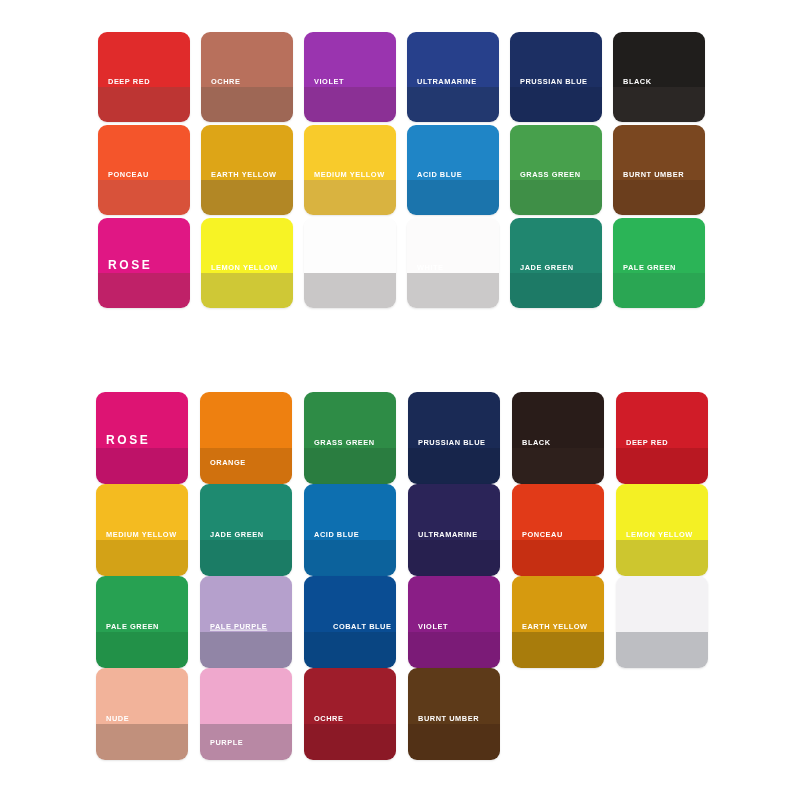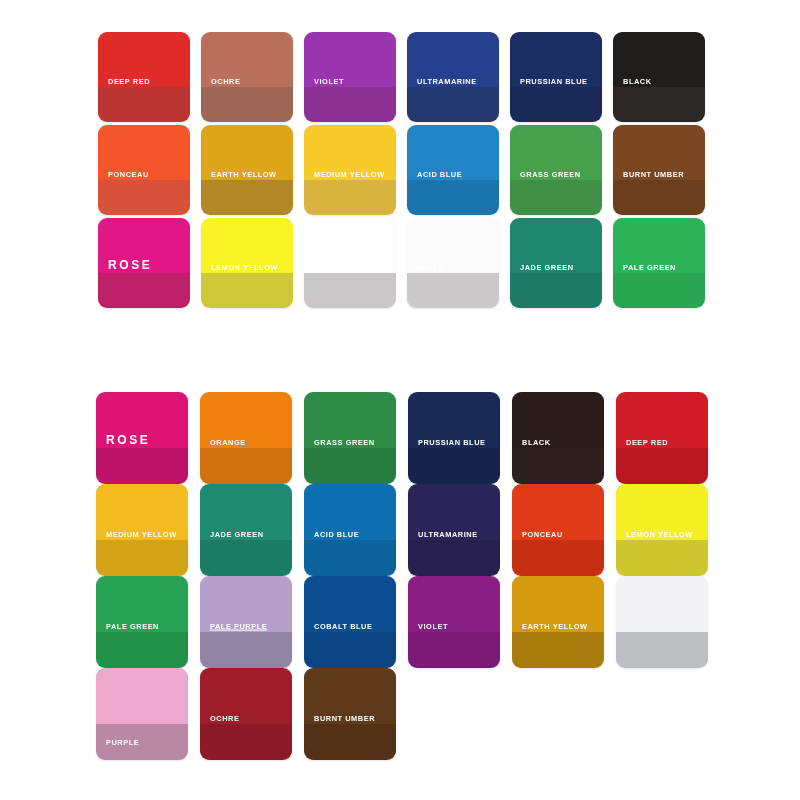--- a/index.html
+++ b/index.html
@@ -194,21 +194,21 @@
 
   <div class="swatch-grid" id="grid-two">
       <div class="swatch">
         <div class="swatch-top" style="background: rgb(221, 20, 115);"></div>
         <div class="swatch-bottom" style="background: rgb(190, 18, 104);"></div>
         <div class="swatch-label wide" style="color: rgb(255, 255, 255);">ROSE</div>
       </div>
       <div class="swatch">
         <div class="swatch-top" style="background: rgb(238, 128, 16);"></div>
         <div class="swatch-bottom" style="background: rgb(208, 113, 14);"></div>
-        <div class="swatch-label" style="color: rgb(255, 255, 255);">ORANGE</div>
+        <div class="swatch-label" style="color: rgb(255, 255, 255); margin-top: 20px;">ORANGE</div>
       </div>
       <div class="swatch">
         <div class="swatch-top" style="background: rgb(46, 140, 70);"></div>
         <div class="swatch-bottom" style="background: rgb(42, 125, 64);"></div>
         <div class="swatch-label" style="color: rgb(255, 255, 255);">GRASS GREEN</div>
       </div>
       <div class="swatch">
         <div class="swatch-top" style="background: rgb(26, 42, 85);"></div>
         <div class="swatch-bottom" style="background: rgb(23, 37, 75);"></div>
         <div class="swatch-label" style="color: rgb(255, 255, 255);">PRUSSIAN BLUE</div>
@@ -259,38 +259,43 @@
         <div class="swatch-label" style="color: rgb(255, 255, 255);">PALE GREEN</div>
       </div>
       <div class="swatch">
         <div class="swatch-top" style="background: rgb(181, 160, 204);"></div>
         <div class="swatch-bottom" style="background: rgb(145, 133, 166);"></div>
         <div class="swatch-label" style="color: rgb(255, 255, 255); text-decoration: underline;">PALE PURPLE</div>
       </div>
       <div class="swatch">
         <div class="swatch-top" style="background: rgb(10, 77, 147);"></div>
         <div class="swatch-bottom" style="background: rgb(9, 69, 130);"></div>
-        <div class="swatch-label" style="color: rgb(255, 255, 255);">COBALT BLUE</div>
+        <div class="swatch-label" style="color: rgb(255, 255, 255); margin-left: 19px;">COBALT BLUE</div>
       </div>
       <div class="swatch">
         <div class="swatch-top" style="background: rgb(138, 30, 134);"></div>
         <div class="swatch-bottom" style="background: rgb(123, 27, 119);"></div>
         <div class="swatch-label" style="color: rgb(255, 255, 255);">VIOLET</div>
       </div>
       <div class="swatch">
         <div class="swatch-top" style="background: rgb(214, 154, 15);"></div>
         <div class="swatch-bottom" style="background: rgb(168, 124, 12);"></div>
         <div class="swatch-label" style="color: rgb(255, 255, 255);">EARTH YELLOW</div>
       </div>
       <div class="swatch">
         <div class="swatch-top" style="background: rgb(243, 242, 244);"></div>
         <div class="swatch-bottom" style="background: rgb(189, 190, 194);"></div>
         <div class="swatch-label" style="color: rgb(255, 255, 255);"></div>
       </div>
       <div class="swatch">
+        <div class="swatch-top" style="background: rgb(242, 179, 154);"></div>
+        <div class="swatch-bottom" style="background: rgb(193, 144, 124);"></div>
+        <div class="swatch-label" style="color: rgb(255, 255, 255);">NUDE</div>
+      </div>
+      <div class="swatch">
         <div class="swatch-top" style="background: rgb(239, 168, 205);"></div>
         <div class="swatch-bottom" style="background: rgb(184, 136, 164);"></div>
         <div class="swatch-label" style="color: rgb(255, 255, 255); margin-top: 24px;">PURPLE</div>
       </div>
       <div class="swatch">
         <div class="swatch-top" style="background: rgb(158, 29, 43);"></div>
         <div class="swatch-bottom" style="background: rgb(139, 25, 38);"></div>
         <div class="swatch-label" style="color: rgb(255, 255, 255);">OCHRE</div>
       </div>
       <div class="swatch">

